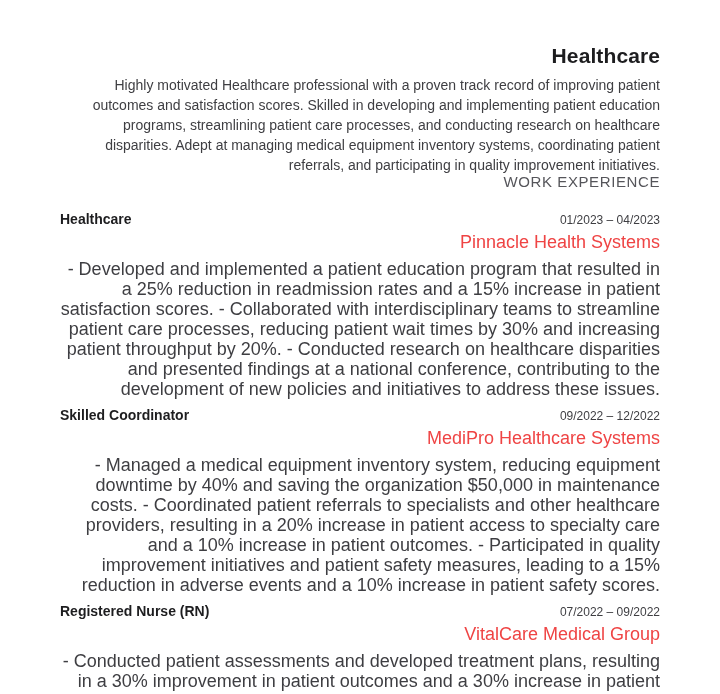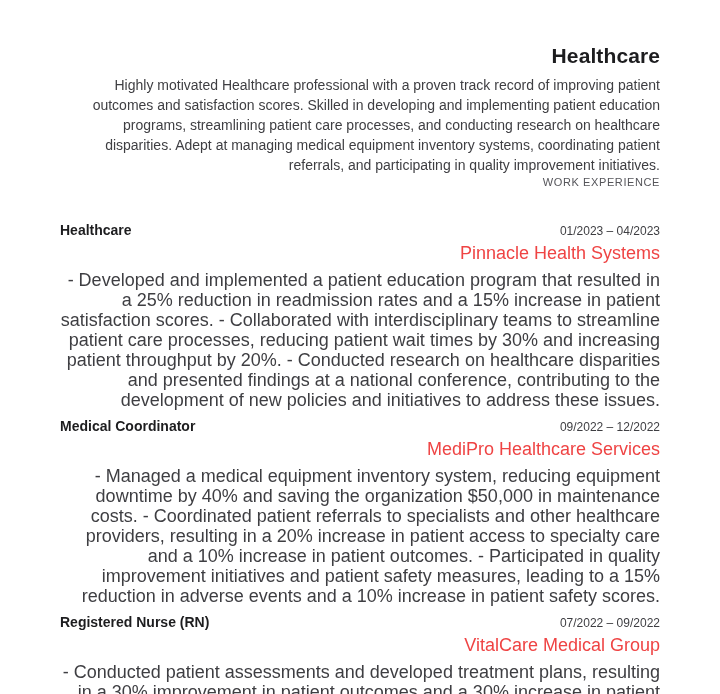--- a/index.html
+++ b/index.html
@@ -25,25 +25,25 @@
     letter-spacing: 0.1px;
     line-height: 25px;
     margin-bottom: 7px;
   }
   .resume-summary {
     font-size: 14px;
     line-height: 20px;
     color: #3e3e42;
   }
   .section-label {
-    font-size: 11px;
+    font-size: 15px;
     line-height: 14px;
     color: #55555a;
     letter-spacing: 0.6px;
-    margin-bottom: 31px;
+    margin-bottom: 20px;
   }
   .job { margin-bottom: 6px; }
   .job-header {
     display: flex;
     justify-content: space-between;
     align-items: baseline;
     line-height: 20px;
   }
   .job-title {
     font-size: 14px;
@@ -82,24 +82,24 @@
     <div class="job-header">
       <span class="job-title">Healthcare</span>
       <span class="job-dates">01/2023 – 04/2023</span>
     </div>
     <div class="job-company">Pinnacle Health Systems</div>
     <p class="job-description">- Developed and implemented a patient education program that resulted in a 25% reduction in readmission rates and a 15% increase in patient satisfaction scores. - Collaborated with interdisciplinary teams to streamline patient care processes, reducing patient wait times by 30% and increasing patient throughput by 20%. - Conducted research on healthcare disparities and presented findings at a national conference, contributing to the development of new policies and initiatives to address these issues.</p>
   </div>
 
   <div class="job">
     <div class="job-header">
-      <span class="job-title">Medical Coordinator</span>
+      <span class="job-title">Skilled Coordinator</span>
       <span class="job-dates">09/2022 – 12/2022</span>
     </div>
-    <div class="job-company">MediPro Healthcare Services</div>
+    <div class="job-company">MediPro Healthcare Systems</div>
     <p class="job-description">- Managed a medical equipment inventory system, reducing equipment downtime by 40% and saving the organization $50,000 in maintenance costs. - Coordinated patient referrals to specialists and other healthcare providers, resulting in a 20% increase in patient access to specialty care and a 10% increase in patient outcomes. - Participated in quality improvement initiatives and patient safety measures, leading to a 15% reduction in adverse events and a 10% increase in patient safety scores.</p>
   </div>
 
   <div class="job">
     <div class="job-header">
       <span class="job-title">Registered Nurse (RN)</span>
       <span class="job-dates">07/2022 – 09/2022</span>
     </div>
     <div class="job-company">VitalCare Medical Group</div>
     <p class="job-description">- Conducted patient assessments and developed treatment plans, resulting in a 30% improvement in patient outcomes and a 30% increase in patient satisfaction scores. -</p>

